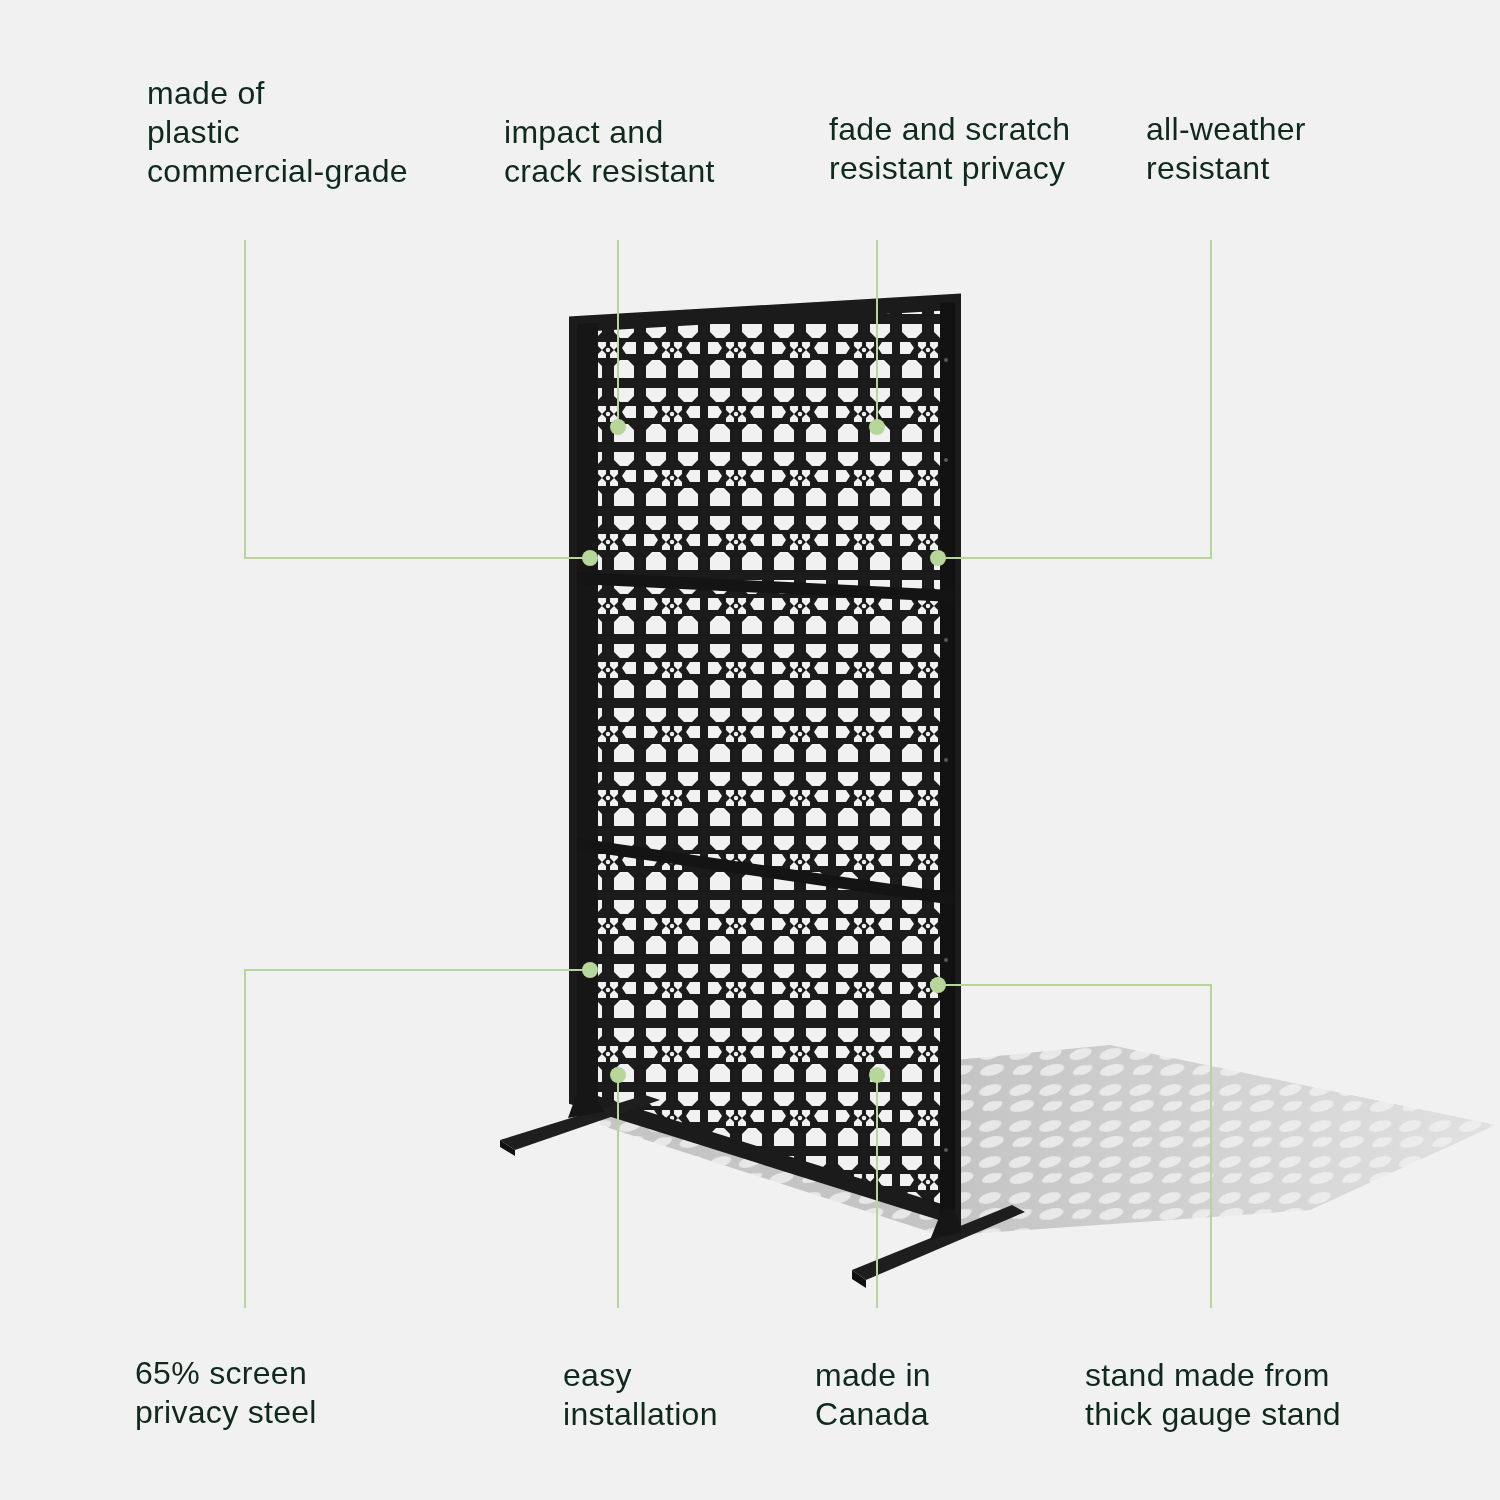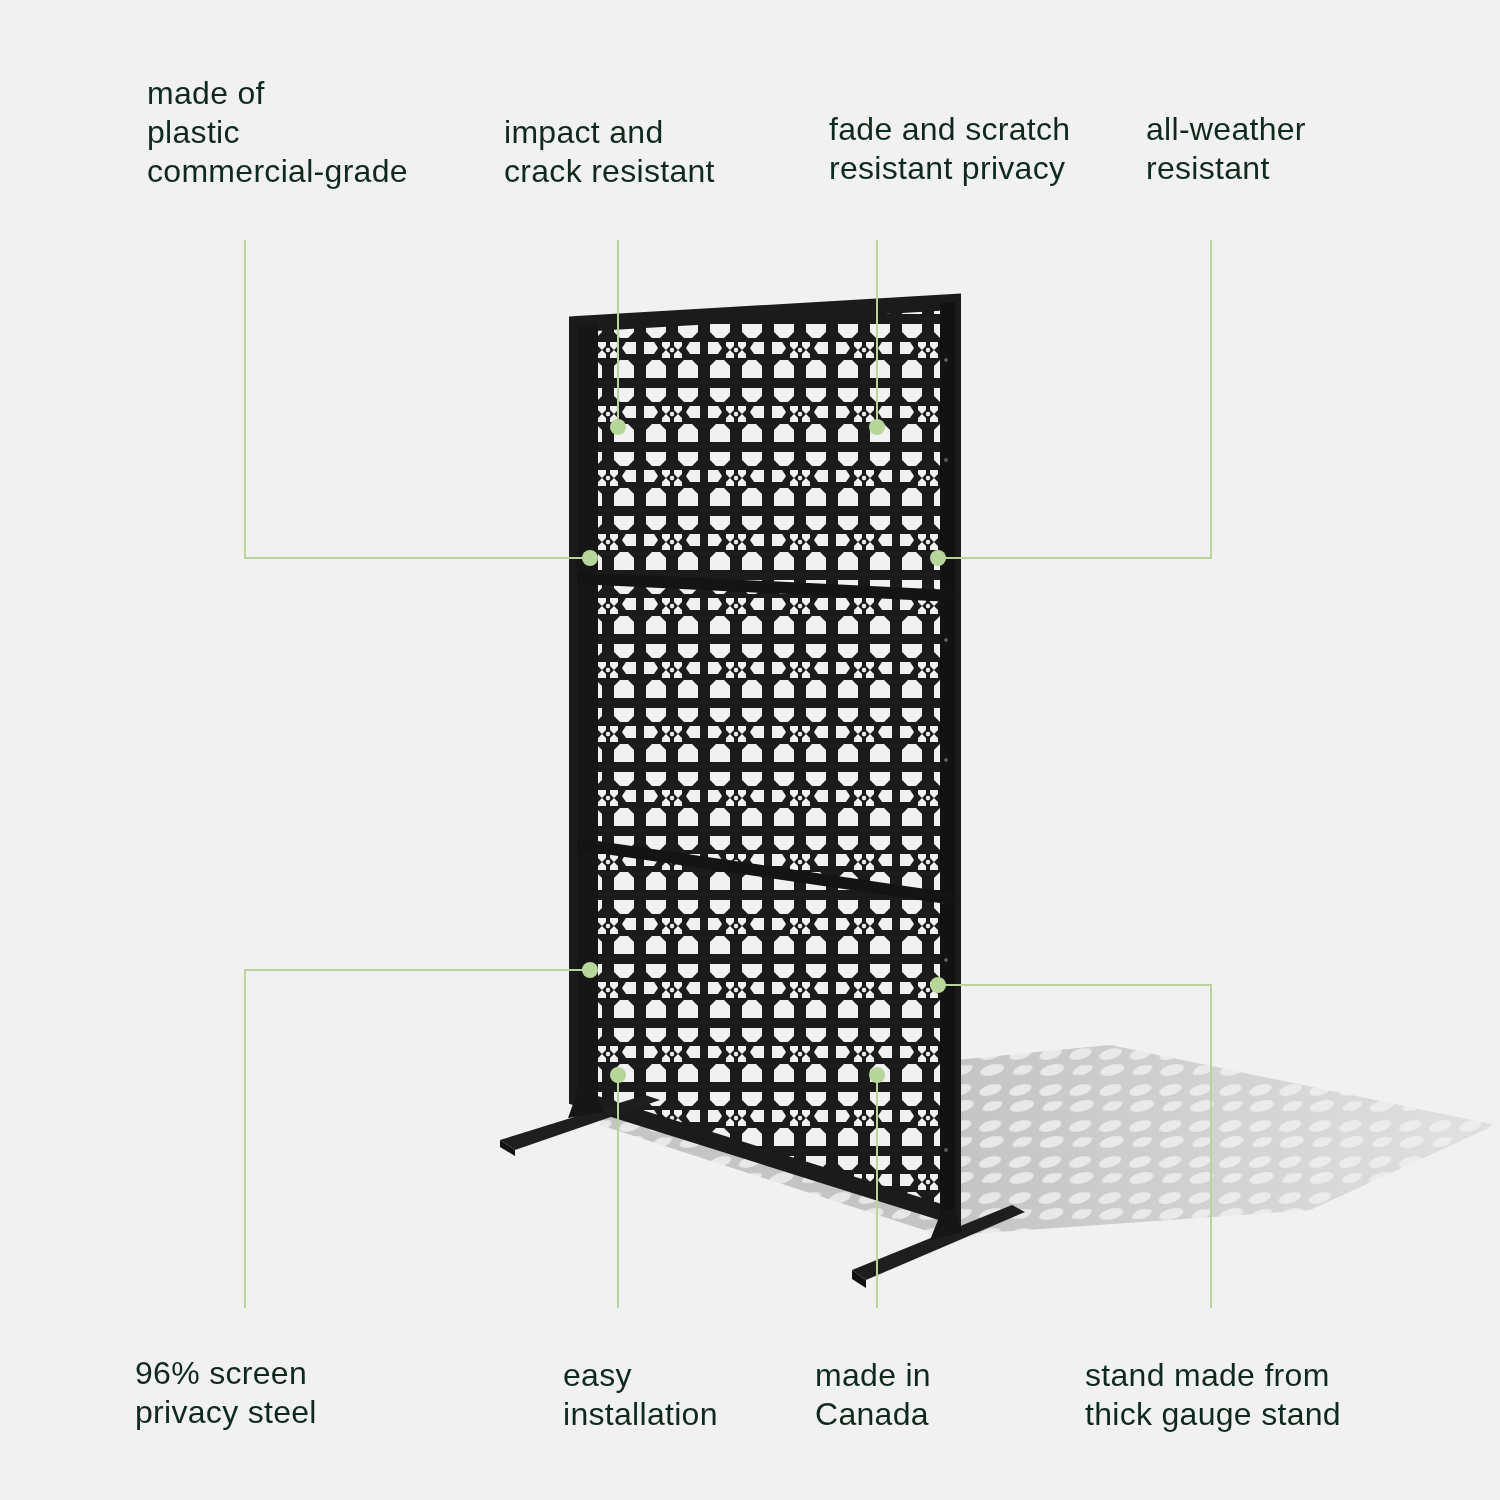--- a/index.html
+++ b/index.html
@@ -39,21 +39,21 @@
 <div class="label" style="left:795px; top:110px;margin-left:34px;">
   <span>fade and scratch</span>
   <span>resistant privacy</span>
 </div>
 <div class="label" style="left:1146px; top:110px;">
   <span>all-weather</span>
   <span>resistant</span>
 </div>
 
 <div class="label" style="left:135px; top:1354px;">
-  <span>96% screen</span>
+  <span>65% screen</span>
   <span>privacy steel</span>
 </div>
 <div class="label" style="left:563px; top:1356px;">
   <span>easy</span>
   <span>installation</span>
 </div>
 <div class="label" style="left:815px; top:1356px;">
   <span>made in</span>
   <span>Canada</span>
 </div>

